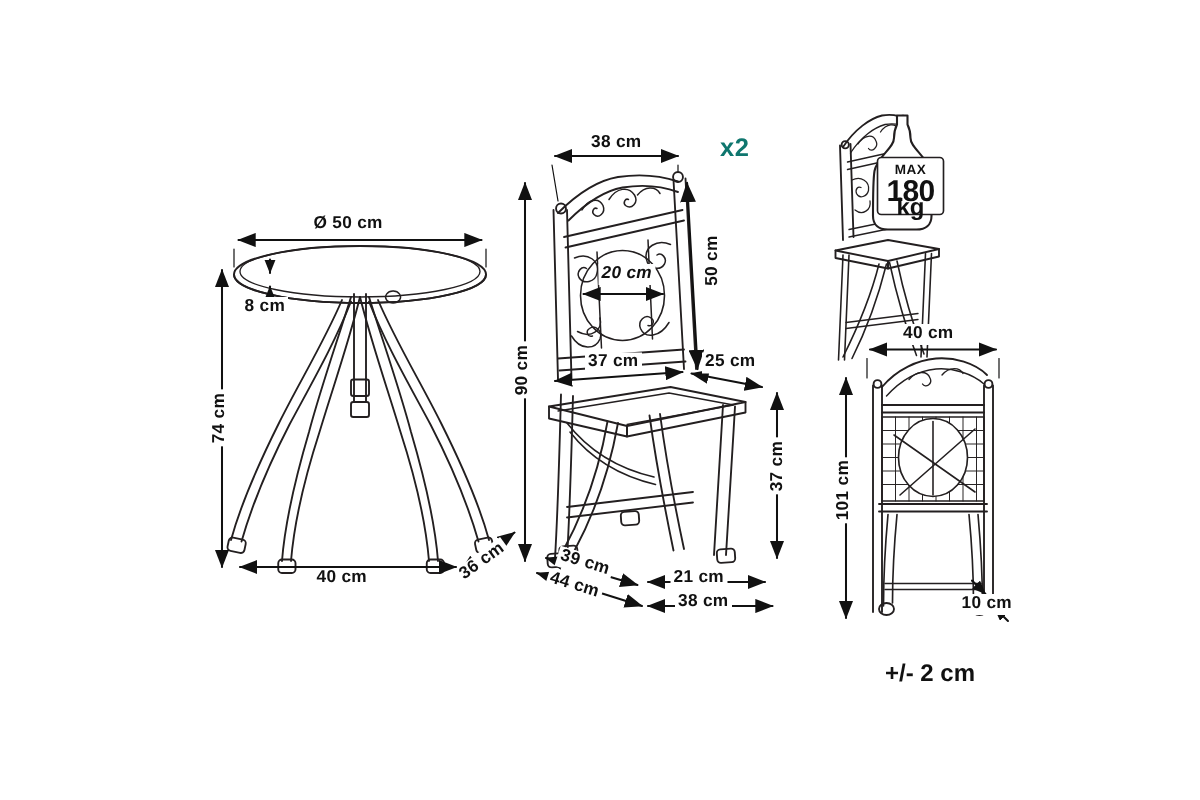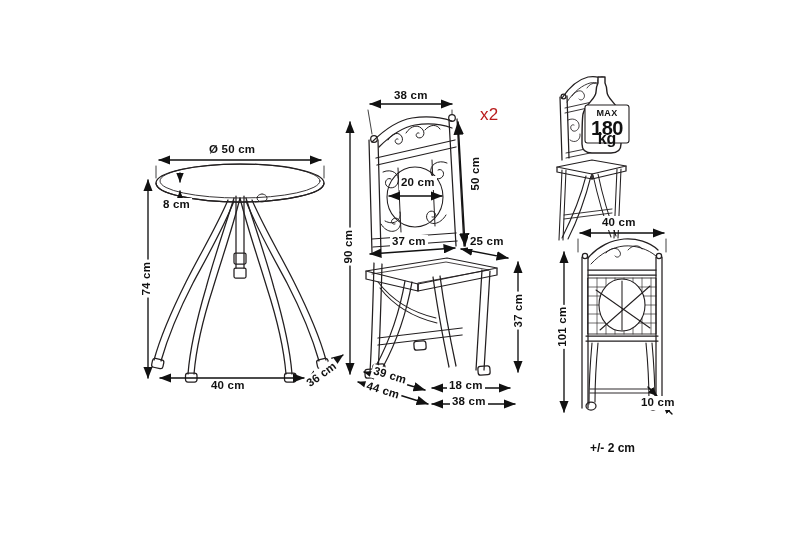--- a/index.html
+++ b/index.html
@@ -21,28 +21,27 @@
     color:#111111;
     white-space:nowrap;
     letter-spacing:.2px;
     line-height:1;
     background:#ffffff;
     padding:1px 2px;
   }
   .qty{
     position:absolute;
     font-family:"Liberation Sans","DejaVu Sans",sans-serif;
-    font-weight:normal;font-size:17px;color:#b91c1c;
+    font-weight:bold;font-size:17px;color:#0f766e;
     letter-spacing:.3px;
-    margin-top:16px;
   }
   .tol{
     position:absolute;
     font-family:"Liberation Sans","DejaVu Sans",sans-serif;
-    font-weight:bold;font-size:12px;color:#111;
+    font-weight:bold;font-size:16px;color:#111;
     white-space:nowrap;
   }
   .rot90{transform:rotate(-90deg);transform-origin:50% 50%;}
   .badge-txt{
     position:absolute;text-align:center;width:44px;
     font-family:"Liberation Sans","DejaVu Sans",sans-serif;
     color:#111;line-height:1;
   }
   .badge-max{font-size:9px;font-weight:bold;letter-spacing:.3px;}
   .badge-num{font-size:20px;font-weight:bold;letter-spacing:-.5px;}
@@ -282,29 +281,29 @@
   </svg>
 
   <div class="dim" style="left:207px;top:143px;">Ø 50 cm</div>
   <div class="dim" style="left:161px;top:198px;">8 cm</div>
   <div class="dim rot90" style="left:128px;top:272px;">74 cm</div>
   <div class="dim" style="left:209px;top:379px;">40 cm</div>
   <div class="dim" style="left:303px;top:368px;transform:rotate(-36deg);transform-origin:50% 50%;">36 cm</div>
 
   <div class="qty" style="left:480px;top:89px;">x2</div>
   <div class="dim" style="left:392px;top:89px;">38 cm</div>
-  <div class="dim" style="left:399px;top:176px;">20 cm</div>
+  <div class="dim" style="left:399px;top:176px;font-style:italic;">20 cm</div>
   <div class="dim rot90" style="left:457px;top:167px;">50 cm</div>
   <div class="dim rot90" style="left:330px;top:240px;">90 cm</div>
   <div class="dim" style="left:390px;top:235px;">37 cm</div>
   <div class="dim" style="left:468px;top:235px;">25 cm</div>
   <div class="dim rot90" style="left:500px;top:304px;">37 cm</div>
   <div class="dim" style="left:371px;top:369px;transform:rotate(17deg);transform-origin:50% 50%;">39 cm</div>
   <div class="dim" style="left:364px;top:384px;transform:rotate(17deg);transform-origin:50% 50%;">44 cm</div>
-  <div class="dim" style="left:447px;top:379px;">18 cm</div>
+  <div class="dim" style="left:447px;top:379px;">21 cm</div>
   <div class="dim" style="left:450px;top:395px;">38 cm</div>
 
   <div class="badge-txt badge-max" style="left:585px;top:109px;">MAX</div>
   <div class="badge-txt badge-num" style="left:585px;top:118px;">180</div>
   <div class="badge-txt badge-kg" style="left:585px;top:131px;">kg</div>
 
   <div class="dim" style="left:600px;top:216px;">40 cm</div>
   <div class="dim rot90" style="left:541px;top:320px;">101 cm</div>
   <div class="dim" style="left:639px;top:396px;">10 cm</div>
 

